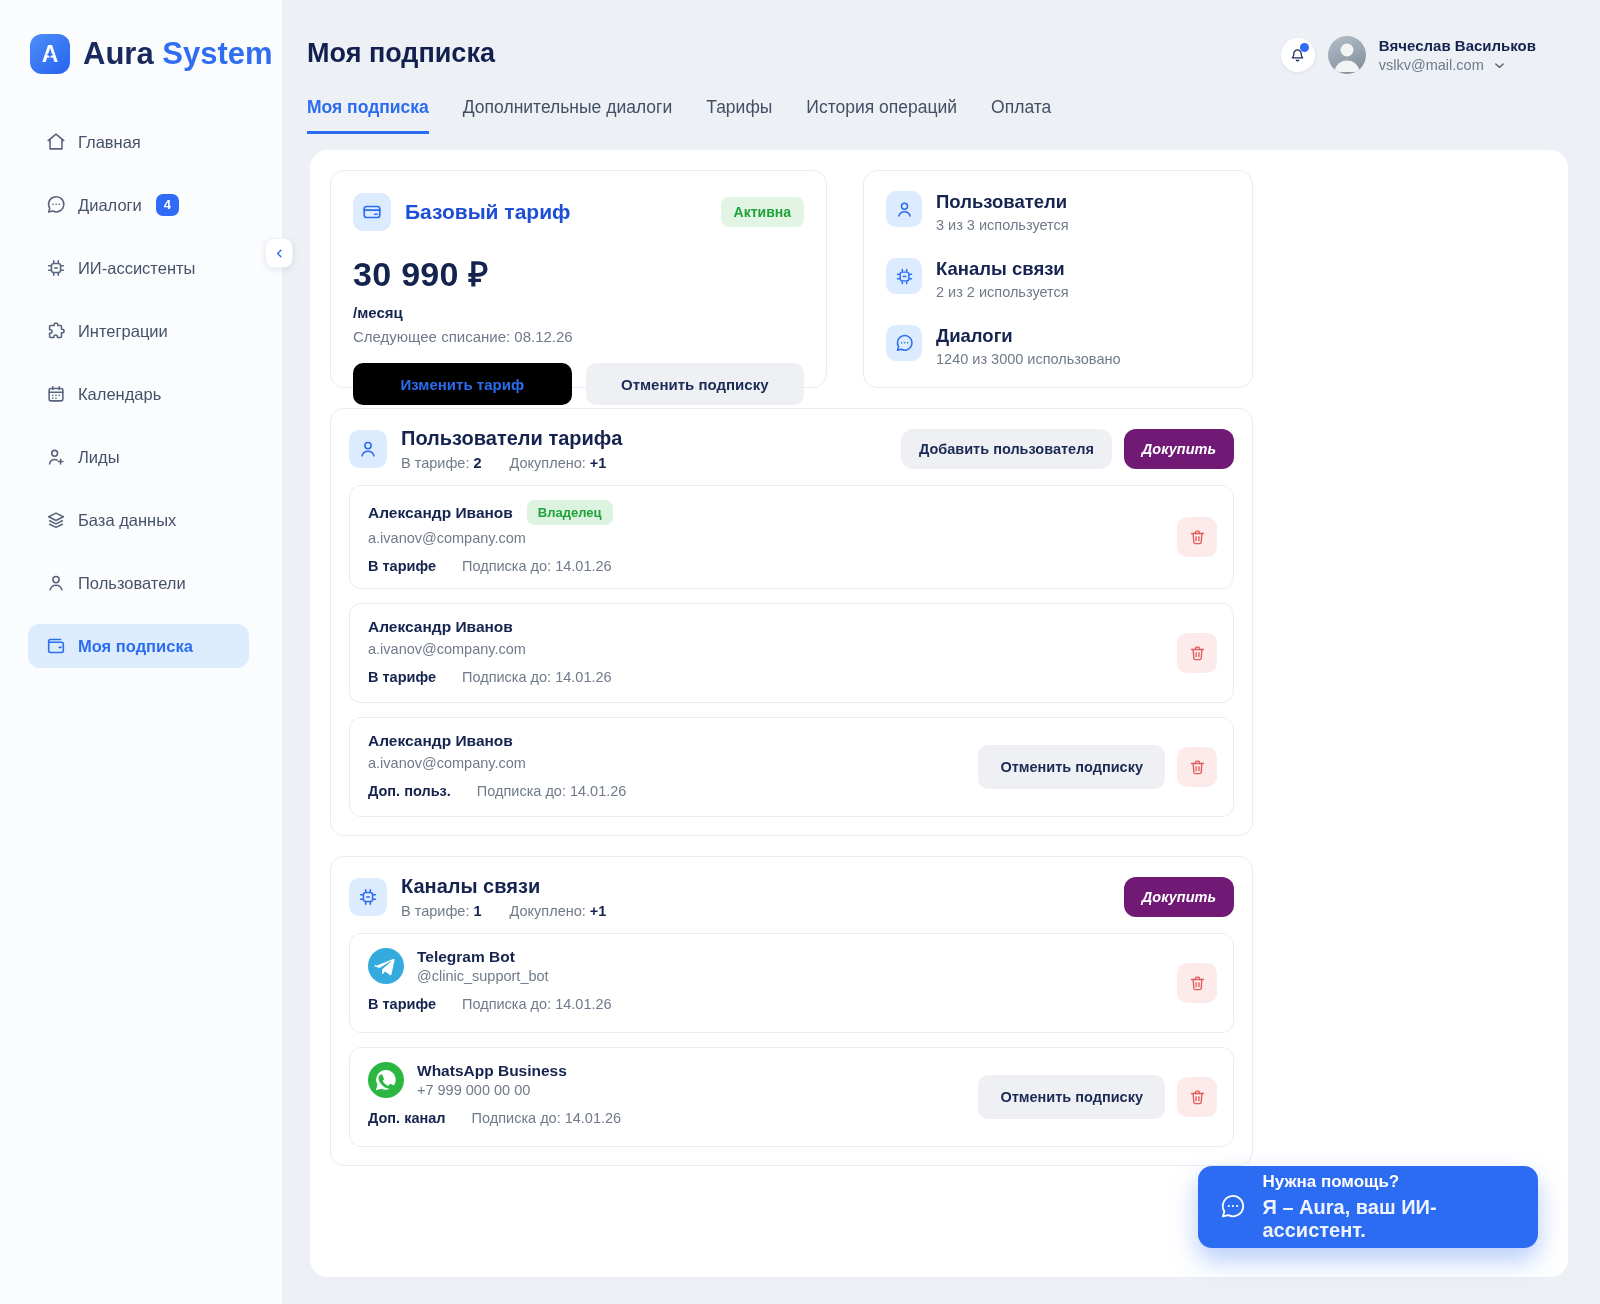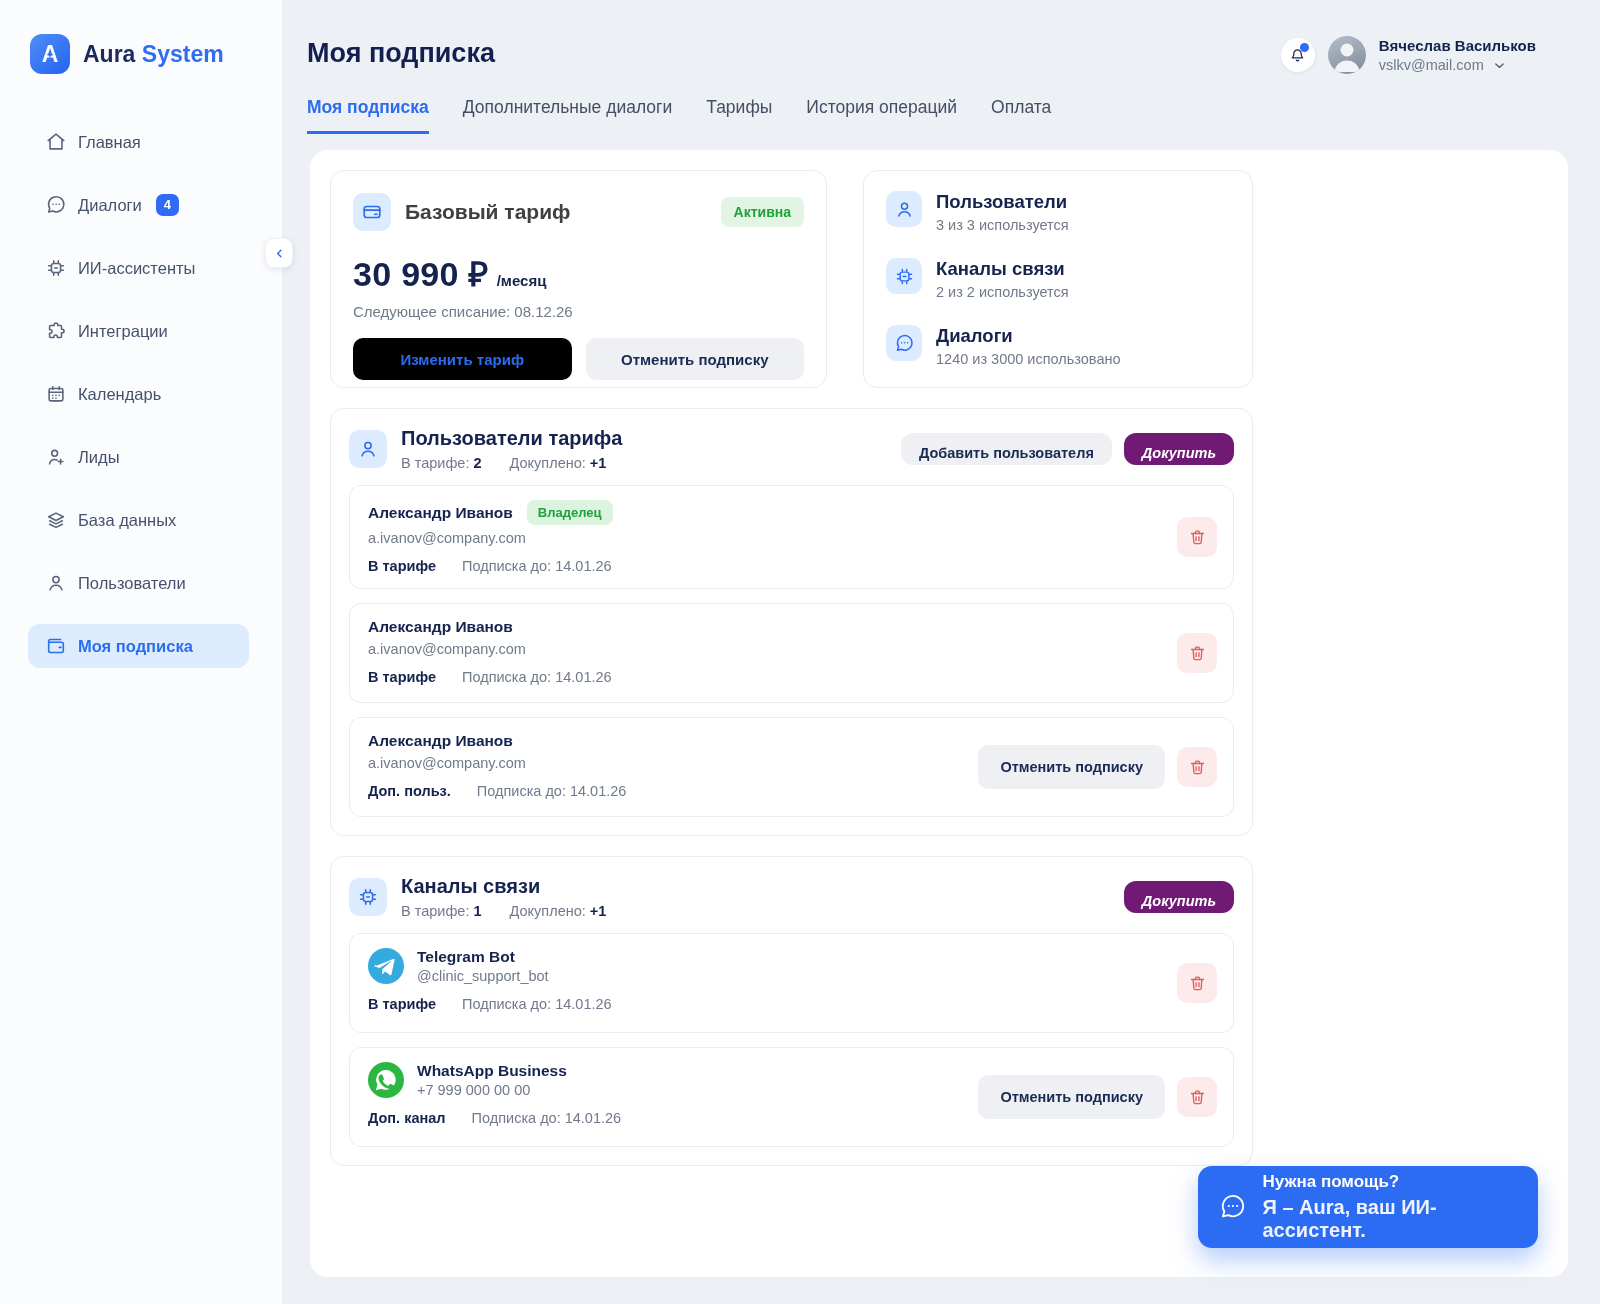--- a/index.html
+++ b/index.html
@@ -18,21 +18,21 @@
     position:absolute; left:0; top:0; bottom:0; width:283px;
     background:#fbfcfe; border-right:1px solid #eceff3;
   }
   .logo { display:flex; align-items:center; gap:13px; padding:34px 0 0 30px; }
   .logo-mark {
     width:40px; height:40px; border-radius:12px; position:relative;
     background:linear-gradient(140deg,#4e8ef9 0%,#2563ee 100%);
     display:grid; place-items:center; color:#fff; font-weight:800; font-size:23px;
   }
   .logo-spark { position:absolute; top:16px; left:50%; transform:translateX(-50%); font-size:9px; color:#2f6df2; }
-  .logo-text { font-size:23px; font-weight:700; color:#1b2a5e; }
+  .logo-text { font-size:31px; font-weight:700; color:#1b2a5e; }
   .logo-text .accent { color:#2f6df2; }
 
   .nav { margin-top:46px; padding:0 33px 0 28px; display:flex; flex-direction:column; gap:19px; }
   .nav-item {
     height:44px; display:flex; align-items:center; gap:11px; padding-left:17px;
     border-radius:12px; color:#47526a; font-size:16.5px; cursor:pointer;
   }
   .nav-item .nav-ic { width:22px; height:22px; color:#59647c; flex:none; }
   .nav-item.active { background:#dcecfd; color:#2b6cf0; font-weight:600; }
   .nav-item.active .nav-ic { color:#2b6cf0; }
@@ -79,23 +79,23 @@
   .card { background:#fff; border:1px solid #e9ecf1; border-radius:14px; }
 
   
   .tariff-card { width:497px; height:218px; padding:22px; }
   .tariff-head { display:flex; align-items:center; gap:14px; }
   .icon-tile {
     width:38px; height:38px; border-radius:10px; background:#dcebfd;
     display:grid; place-items:center; color:#2b6cf0; flex:none;
   }
   .icon-tile.sm { width:36px; height:36px; }
-  .tariff-title { font-size:21px; font-weight:700; color:#404040; flex:1; }
+  .tariff-title { font-size:21px; font-weight:700; color:#1d4ed8; flex:1; }
   .status-badge { background:#e2f5e5; color:#1fa23a; font-size:14px; font-weight:600; padding:7px 13px; border-radius:8px; }
-  .price-row { margin-top:19px; display:flex; align-items:baseline; gap:8px; }
+  .price-row { margin-top:19px; display:flex; align-items:baseline; gap:8px;flex-direction:column; }
   .price { font-size:34px; font-weight:800; color:#15234f; letter-spacing:.3px; }
   .period { font-size:15px; font-weight:700; color:#15234f; }
   .next-charge { margin-top:7px; font-size:15px; color:#707a8a; }
   .tariff-buttons { margin-top:18px; display:flex; gap:14px; }
   .btn { border:none; border-radius:10px; font-size:15px; font-weight:600; height:42px; cursor:pointer; font-family:inherit; }
   .btn-light-blue { background:#000000; color:#2b6cf0; flex:1; }
   .btn-gray { background:#eef0f3; color:#1b2a55; flex:1; }
 
   
   .usage-card { width:390px; height:218px; padding:20px 22px; display:flex; flex-direction:column; justify-content:space-between; }
@@ -104,21 +104,21 @@
   .usage-value { font-size:14.5px; color:#707a8a; margin-top:4px;text-align:right; }
 
   
   .section-card { width:923px; margin-top:20px; padding:18px; }
   .section-head { display:flex; align-items:center; gap:14px; }
   .section-titles { flex:1; }
   .section-title { font-size:20px; font-weight:700; color:#15234f; }
   .section-meta { font-size:14.5px; color:#707a8a; margin-top:5px; display:flex; gap:28px; }
   .section-meta b { color:#15234f; margin-left:4px; }
   .head-buttons { display:flex; gap:12px; }
-  .btn-sm { height:32px; padding:12px 18px; border-radius:12px; font-size:14.5px; font-weight:600; }
+  .btn-sm { height:40px; padding:12px 18px; border-radius:12px; font-size:14.5px; font-weight:600; }
   .btn-blue { background:#701a75; color:#fff;font-style:italic; }
 
   .row-item {
     border:1px solid #e9ecf1; border-radius:12px; margin-top:14px; padding:14px 18px;
     position:relative; min-height:100px;
   }
   .row-name-line { display:flex; align-items:center; gap:14px; }
   .row-name { font-size:15.5px; font-weight:700; color:#15234f; }
   .owner-badge { background:#dcf3e0; color:#1fa23a; font-size:13px; font-weight:600; padding:5px 11px; border-radius:8px; }
   .row-email { font-size:14.5px; color:#707a8a; margin-top:5px; }

